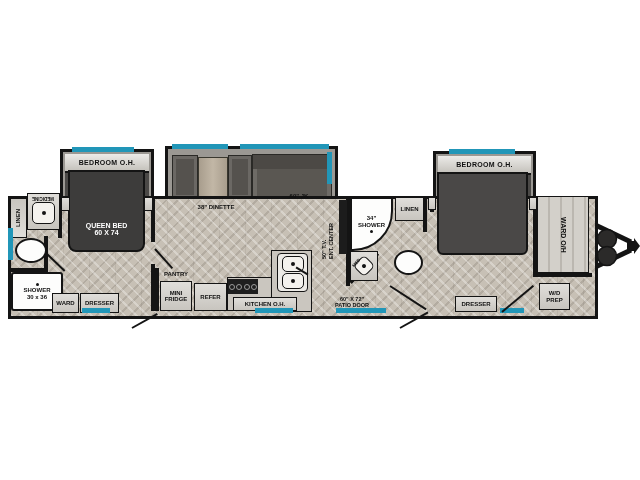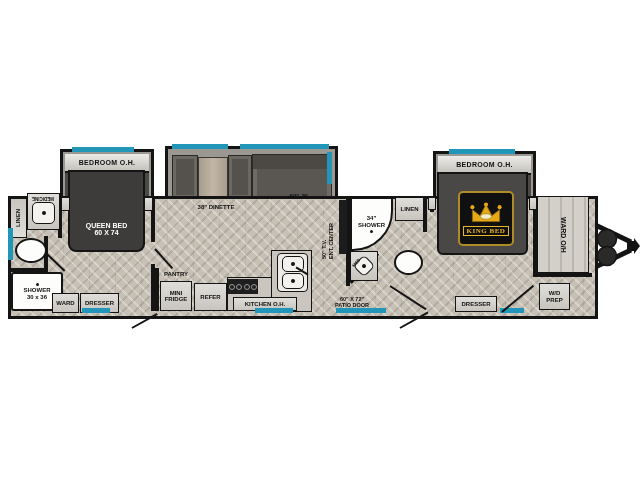--- a/index.html
+++ b/index.html
@@ -175,30 +175,20 @@
   <div class="abs white ellipse" style="left:394px;top:250px;width:29px;height:25px;border:2px solid #141414;z-index:4;"></div>
   <div class="door" style="left:390px;top:285px;width:43px;transform:rotate(33deg);"></div>
 
   <div class="plain fs55" style="left:324px;top:296px;width:56px;">
     <span style="display:block;">60" X 72"</span>
     <span style="display:block;">PATIO DOOR</span>
   </div>
   <div class="door" style="left:400px;top:327px;width:32px;transform:rotate(-29deg);"></div>
 
   <div class="abs" style="left:437px;top:172px;width:91px;height:83px;background:#4a4847;border:2px solid #141414;border-radius:0 0 6px 6px;z-index:3;"></div>
-  <div class="emblem" style="left:458px;top:191px;width:52px;height:51px;">
-    <svg width="34" height="23" viewBox="0 0 40 27">
-      <path d="M4 23 L4 9 L13 16 L20 3 L27 16 L36 9 L36 23 Z" fill="#e6a817" stroke="#8a6510" stroke-width="1"></path>
-      <circle cx="4" cy="6" r="2.4" fill="#e6a817"></circle>
-      <circle cx="20" cy="3" r="2.4" fill="#e6a817"></circle>
-      <circle cx="36" cy="6" r="2.4" fill="#e6a817"></circle>
-      <ellipse cx="20" cy="17" rx="6.5" ry="3.2" fill="#f5ecc9" stroke="#8a6510" stroke-width=".6"></ellipse>
-    </svg>
-    <span class="kingtext">KING BED</span>
-  </div>
   <div class="box" style="left:428px;top:197px;width:8px;height:13px;"></div>
   <div class="box" style="left:529px;top:197px;width:8px;height:13px;"></div>
   <div class="box fs6" style="left:455px;top:296px;width:42px;height:16px;">DRESSER</div>
   <div class="door" style="left:502px;top:311px;width:41px;transform:rotate(-40deg);"></div>
 
   <div class="box stripes fs7 vtext-cw" style="left:537px;top:196px;width:52px;height:77px;">WARD O/H</div>
   <div class="box fs6" style="left:539px;top:283px;width:31px;height:27px;">
     <span>W/D</span>
     <span>PREP</span>
   </div>

